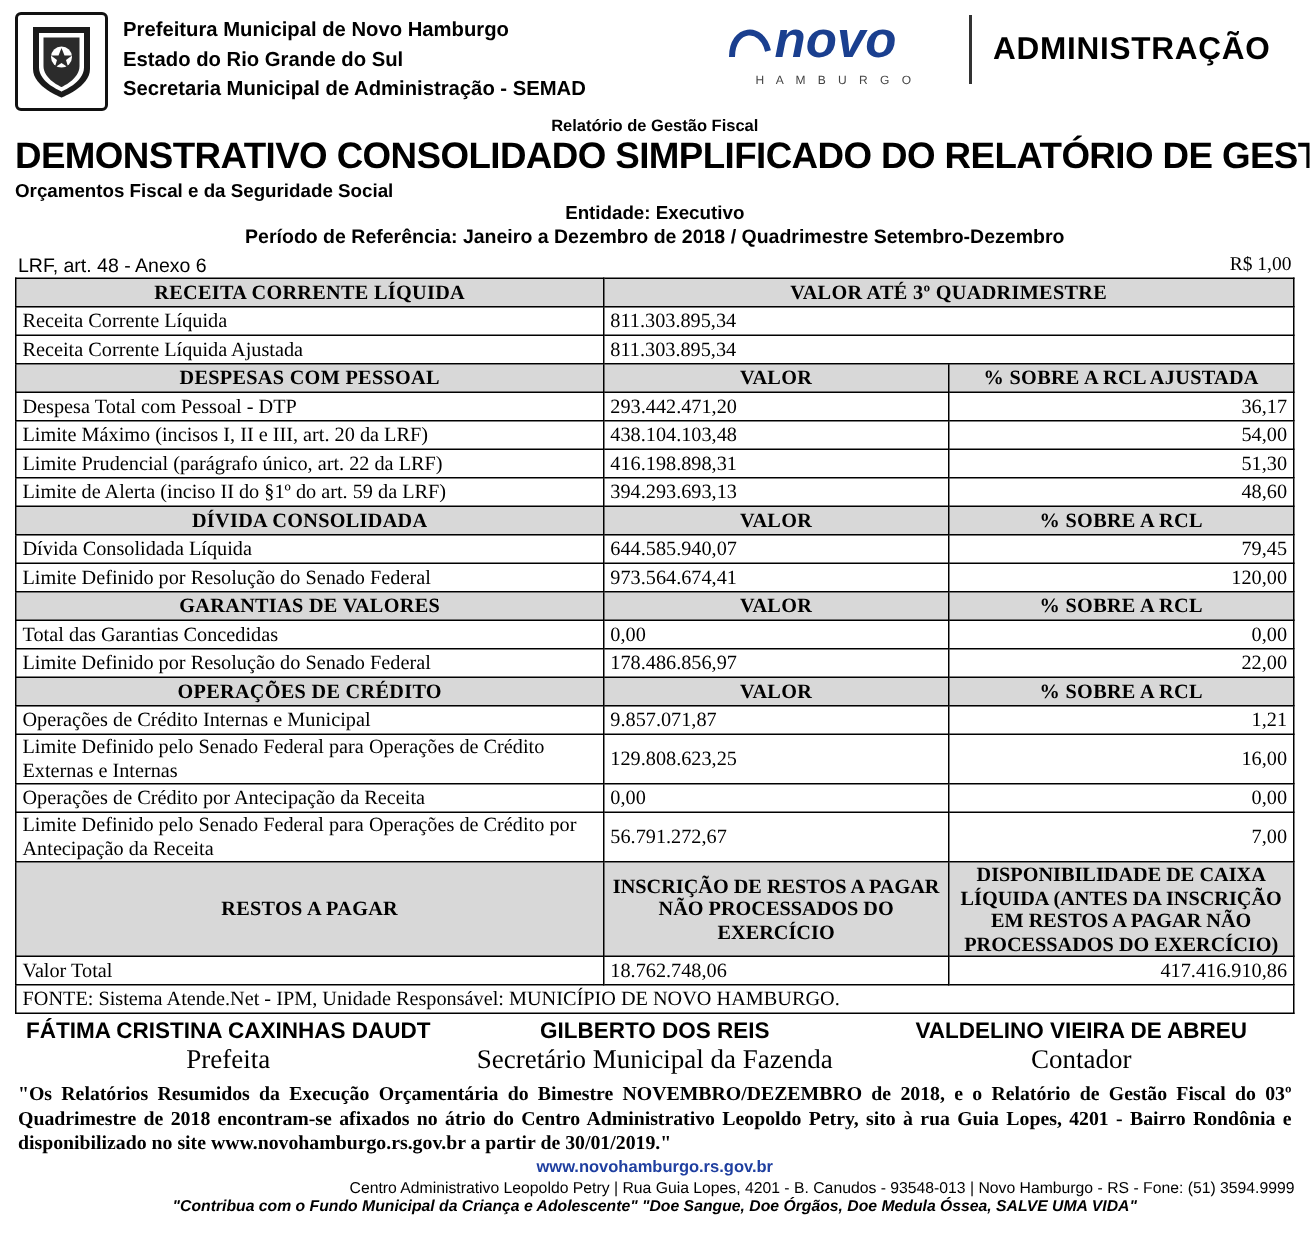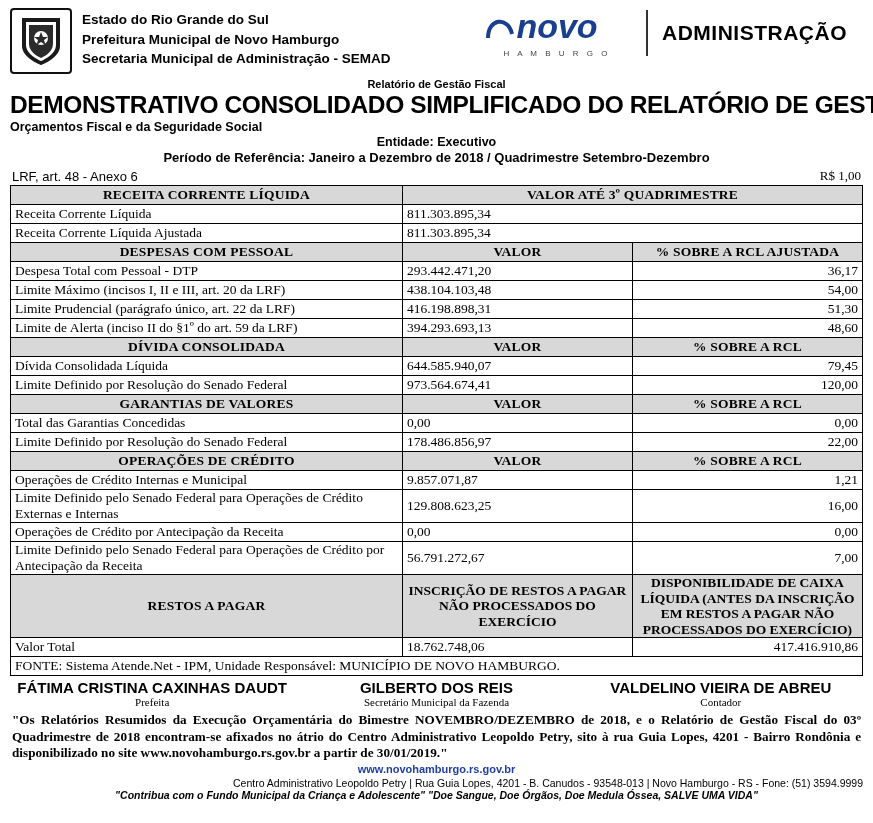--- a/index.html
+++ b/index.html
@@ -45,21 +45,21 @@
   .numr{text-align:right;padding-right:10px;}
   .small{font-size:10.5px;}
   .rp-head{background:#d8d8d8;text-align:center;font-weight:bold;font-size:13px;line-height:1.15;padding:4px 6px;}
   .rp-left{text-align:center;font-weight:bold;font-size:14px;}
   .fonte{font-size:13.5px;text-align:left;padding:2px 4px;}
 
   
   .sig{display:flex;margin-top:3px;}
   .sig > div{flex:1;text-align:center;}
   .sig .nm{font-family:"Liberation Sans",sans-serif;font-weight:bold;font-size:15px;}
-  .sig .rl{font-family:"Liberation Serif",serif;font-size:11px;}
+  .sig .rl{font-family:"Liberation Serif",serif;font-size:18px;}
 
   .notice{font-family:"Liberation Serif",serif;font-weight:bold;font-size:13.2px;text-align:justify;line-height:1.25;margin-top:4px;padding:0 2px;}
   .site{text-align:center;font-family:"Liberation Sans",sans-serif;font-weight:bold;font-size:11px;color:#1f3fa0;margin-top:1px;}
   .foot1{text-align:right;font-family:"Liberation Sans",sans-serif;font-size:10.5px;margin-top:2px;}
   .foot2{text-align:center;font-family:"Liberation Sans",sans-serif;font-size:10.5px;font-weight:bold;font-style:italic;}
 </style>
 </head>
 <body>
 
 <div class="page">
@@ -68,22 +68,22 @@
     <div class="crest">
       <svg width="46" height="54" viewBox="0 0 46 54">
         <path d="M4 4 H42 V32 C42 44 23 51 23 51 C23 51 4 44 4 32 Z" fill="#1a1a1a"></path>
         <path d="M8 8 H38 V31 C38 41 23 47 23 47 C23 47 8 41 8 31 Z" fill="#ffffff"></path>
         <path d="M11 11 H35 V30 C35 39 23 44 23 44 C23 44 11 39 11 30 Z" fill="#2b2b2b"></path>
         <circle cx="23" cy="24" r="7" fill="#ffffff"></circle>
         <path d="M23 18 L25 23 L30 23 L26 26 L27.5 31 L23 28 L18.5 31 L20 26 L16 23 L21 23 Z" fill="#2b2b2b"></path>
       </svg>
     </div>
     <div class="org">
+      <div>Prefeitura Municipal de Novo Hamburgo</div>
       <div>Estado do Rio Grande do Sul</div>
-      <div>Prefeitura Municipal de Novo Hamburgo</div>
       <div>Secretaria Municipal de Administração - SEMAD</div>
     </div>
     <div class="brand">
       <div class="novo-wrap">
         <svg width="150" height="40" viewBox="0 0 150 40">
           <text x="75" y="30" text-anchor="middle" font-family="Liberation Sans, sans-serif" font-size="34" font-weight="bold" fill="#1a3f8f" font-style="italic">novo</text>
           <path d="M6 30 C6 10 26 8 30 26" stroke="#1a3f8f" stroke-width="4" fill="none"></path>
         </svg>
         <div class="hamburgo">H A M B U R G O</div>
       </div>

